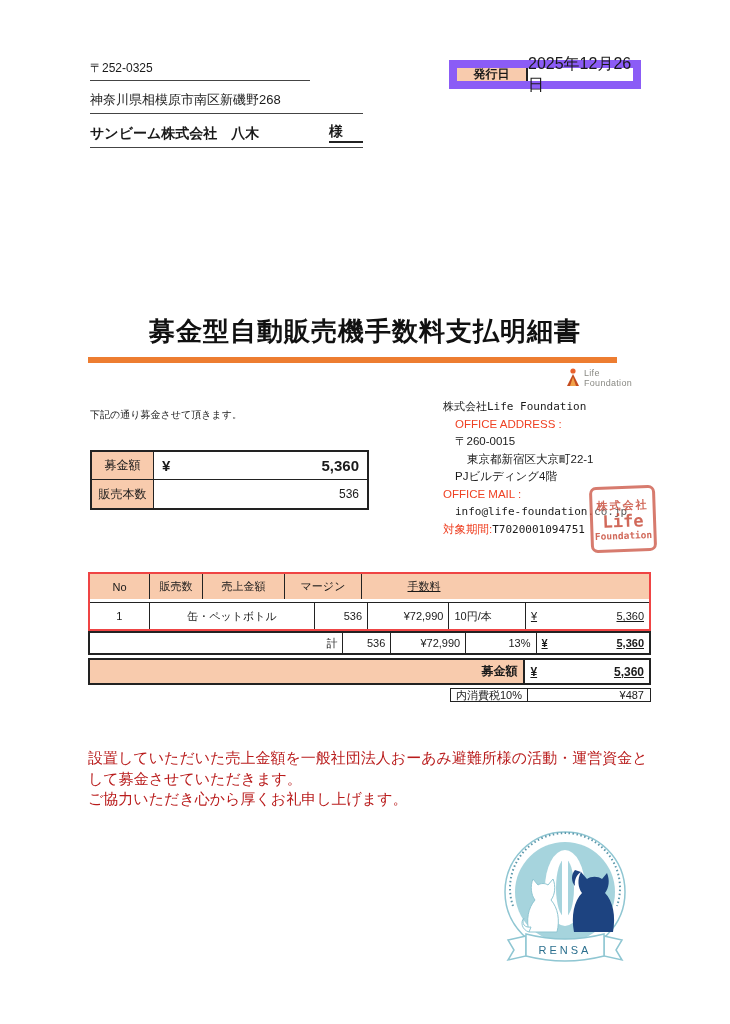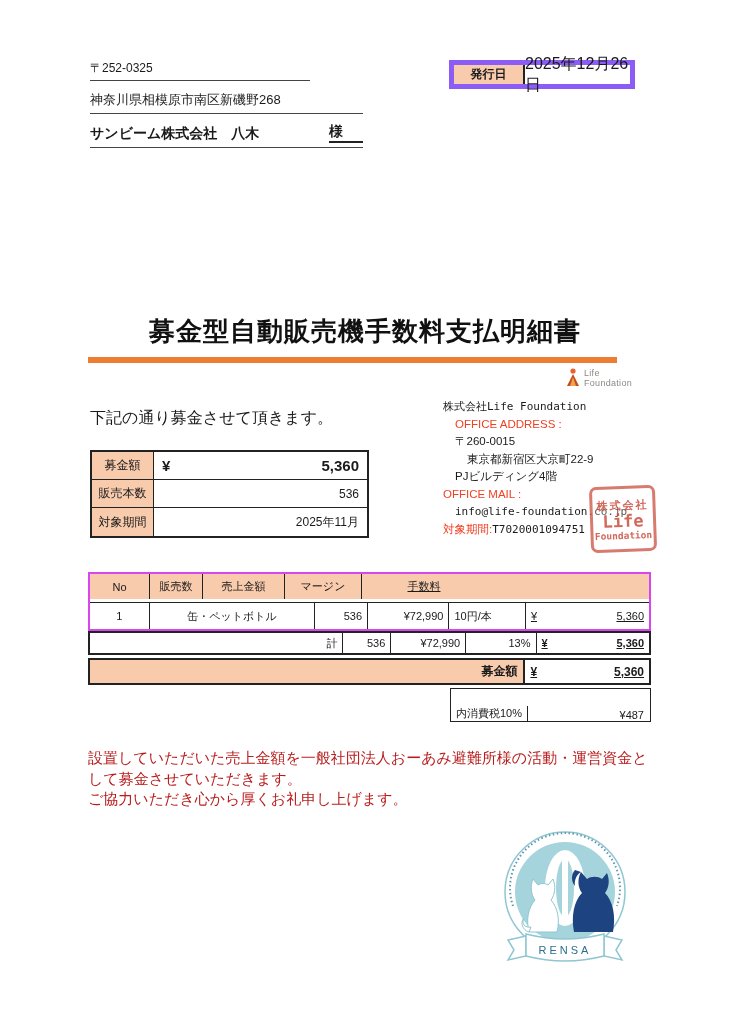--- a/index.html
+++ b/index.html
@@ -12,21 +12,21 @@
 
   
   .recipient { position:absolute; left:90px; top:60px; width:273px; }
   .r-line { border-bottom:1.5px solid #444; display:flex; justify-content:space-between; align-items:flex-end; }
   .r1 { width:220px; font-size:12px; padding-bottom:3px; }
   .r2 { width:273px; font-size:13px; padding:10px 0 4px 0; }
   .r3 { width:273px; font-size:14px; font-weight:bold; padding:9px 0 4px 0; }
   .r3 .honorific { padding-right:20px; border-bottom:2px solid #222; }
 
   
-  .issue { position:absolute; left:449px; top:60px; display:flex; border:5px solid #8b5cf6; height:29px; }
+  .issue { position:absolute; left:449px; top:60px; display:flex; border:8px solid #8b5cf6; height:29px; }
   .issue .lab { width:71px; background:#F8CBAD; border-right:2px solid #222; display:flex; align-items:center; justify-content:center; font-size:12px; font-weight:bold; }
   .issue .val { width:105px; display:flex; align-items:center; justify-content:center; font-size:16px; }
 
   
   .doc-title { position:absolute; left:0; top:314px; width:730px; text-align:center; font-size:26px; font-weight:bold; letter-spacing:1px; color:#111; }
   .title-bar { position:absolute; left:88px; top:357px; width:529px; height:6px; background:#ED7D31; }
 
   
   .lf-logo { position:absolute; left:566px; top:368px; display:flex; gap:4px; align-items:flex-start; }
   .lf-text { font-size:9px; line-height:10px; color:#8a8a84; letter-spacing:0.3px; }
@@ -43,21 +43,21 @@
     position:absolute; left:590px; top:486px; width:66px; height:66px;
     border:3.5px solid rgba(201,79,61,0.75); border-radius:7px;
     color:rgba(201,79,61,0.85); transform:rotate(-2deg);
     display:flex; flex-direction:column; align-items:center; justify-content:center;
     background:rgba(255,255,255,0.25); text-align:center;
   }
   .stamp .s1 { font-size:11px; letter-spacing:2px; font-weight:bold; }
   .stamp .s2 { font-size:17px; font-weight:bold; line-height:17px; font-family:"DejaVu Sans Mono",monospace; }
   .stamp .s3 { font-size:9.5px; font-weight:bold; font-family:"DejaVu Sans Mono",monospace; }
 
-  .intro { position:absolute; left:90px; top:408px; font-size:16px; }
+  .intro { position:absolute; left:90px; top:408px; font-size:10px; }
 
   
   .sum-table { position:absolute; left:90px; top:450px; width:279px; border:2px solid #222; }
   .sum-row { display:flex; border-bottom:1.5px solid #222; height:28px; }
   .sum-row:last-child { border-bottom:none; }
   .sum-row .lab { width:62px; background:#F8CBAD; border-right:1.5px solid #222; display:flex; align-items:center; justify-content:center; font-size:12px; }
   .sum-row .val { flex:1; display:flex; align-items:center; justify-content:flex-end; padding:0 8px; font-size:12px; }
   .sum-row.money .val { justify-content:space-between; font-weight:bold; font-size:15px; }
 
   
@@ -74,21 +74,21 @@
   .c-fee{width:124px;justify-content:space-between;text-decoration:underline;}
   .hdr { background:#F8CBAD; height:25px; }
   .hdr .cell { justify-content:center; font-size:11px; }
   .rowline { height:27px; border-top:1.5px solid #222; }
   .trow { height:24px; }
   .trow .c-merge { width:280px; justify-content:flex-end; font-size:11px; border-right:1px solid #222; display:flex; align-items:center; padding:0 4px; }
   .trow .c-margin { justify-content:flex-end; }
   .bold { font-weight:bold; }
   .drow { height:27px; }
   .drow .c-merge2 { width:437px; background:#F8CBAD; border-right:2px solid #222; display:flex; align-items:center; justify-content:flex-end; padding:0 6px; font-size:12px; font-weight:bold; }
-  .taxblk { margin-top:3px; margin-left:362px; width:201px; border:1.5px solid #222; display:flex; height:34px;align-items:flex-end; }
+  .taxblk { margin-top:3px; margin-left:362px; width:201px; border:1.5px solid #222; display:flex; height:14px; }
   .taxblk .tl { width:77px; border-right:1px solid #222; display:flex; align-items:center; justify-content:center; font-size:11px; }
   .taxblk .tv { flex:1; display:flex; align-items:center; justify-content:flex-end; padding:0 6px; font-size:11px; }
 
   
   .footer-text { position:absolute; left:88px; top:748px; width:568px; font-size:15px; line-height:1.38; color:#b91c1c; }
 
   .rensa { position:absolute; left:498px; top:828px; }
 </style>
 </head>
 <body>
@@ -127,21 +127,21 @@
     <span class="lf-text">
       <div>Life</div>
       <div>Foundation</div>
     </span>
   </div>
 
   <div class="sender">
     <div class="mono">株式会社Life Foundation</div>
     <div class="accent ind1">OFFICE ADDRESS :</div>
     <div class="ind1">〒260-0015</div>
-    <div class="ind2">東京都新宿区大京町22-9</div>
+    <div class="ind2">東京都新宿区大京町22-1</div>
     <div class="ind1">PJビルディング4階</div>
     <div class="accent">OFFICE MAIL :</div>
     <div class="ind1 mono">info@life-foundation.co.jp</div>
     <div><span class="accent">対象期間:</span><span class="mono">T7020001094751</span></div>
   </div>
 
   <div class="stamp">
     <div class="s1">株式会社</div>
     <div class="s2">Life</div>
     <div class="s3">Foundation</div>
@@ -154,29 +154,25 @@
       <div class="lab">募金額</div>
       <div class="val">
         <span>¥</span>
         <span>5,360</span>
       </div>
     </div>
     <div class="sum-row">
       <div class="lab">販売本数</div>
       <div class="val">536</div>
     </div>
-    <div class="sum-row">
-      <div class="lab">対象期間</div>
-      <div class="val">2025年11月</div>
-    </div>
   </div>
 
   <div class="detail">
 
-    <div style="border:2px solid #d946ef;">
+    <div style="border:2px solid #ef4444;">
       <div class="blk hdr" style="border:none;">
         <div class="cell c-no">No</div>
         <div class="cell c-qty" style="justify-content:center;">販売数</div>
         <div class="cell c-sales" style="justify-content:center;">売上金額</div>
         <div class="cell c-margin" style="justify-content:center;">マージン</div>
         <div class="cell c-fee" style="justify-content:center;">手数料</div>
       </div>
       <div class="blk rowline" style="border:none;border-top:1.5px solid #222;">
         <div class="cell c-no">1</div>
         <div class="cell c-item">缶・ペットボトル</div>

